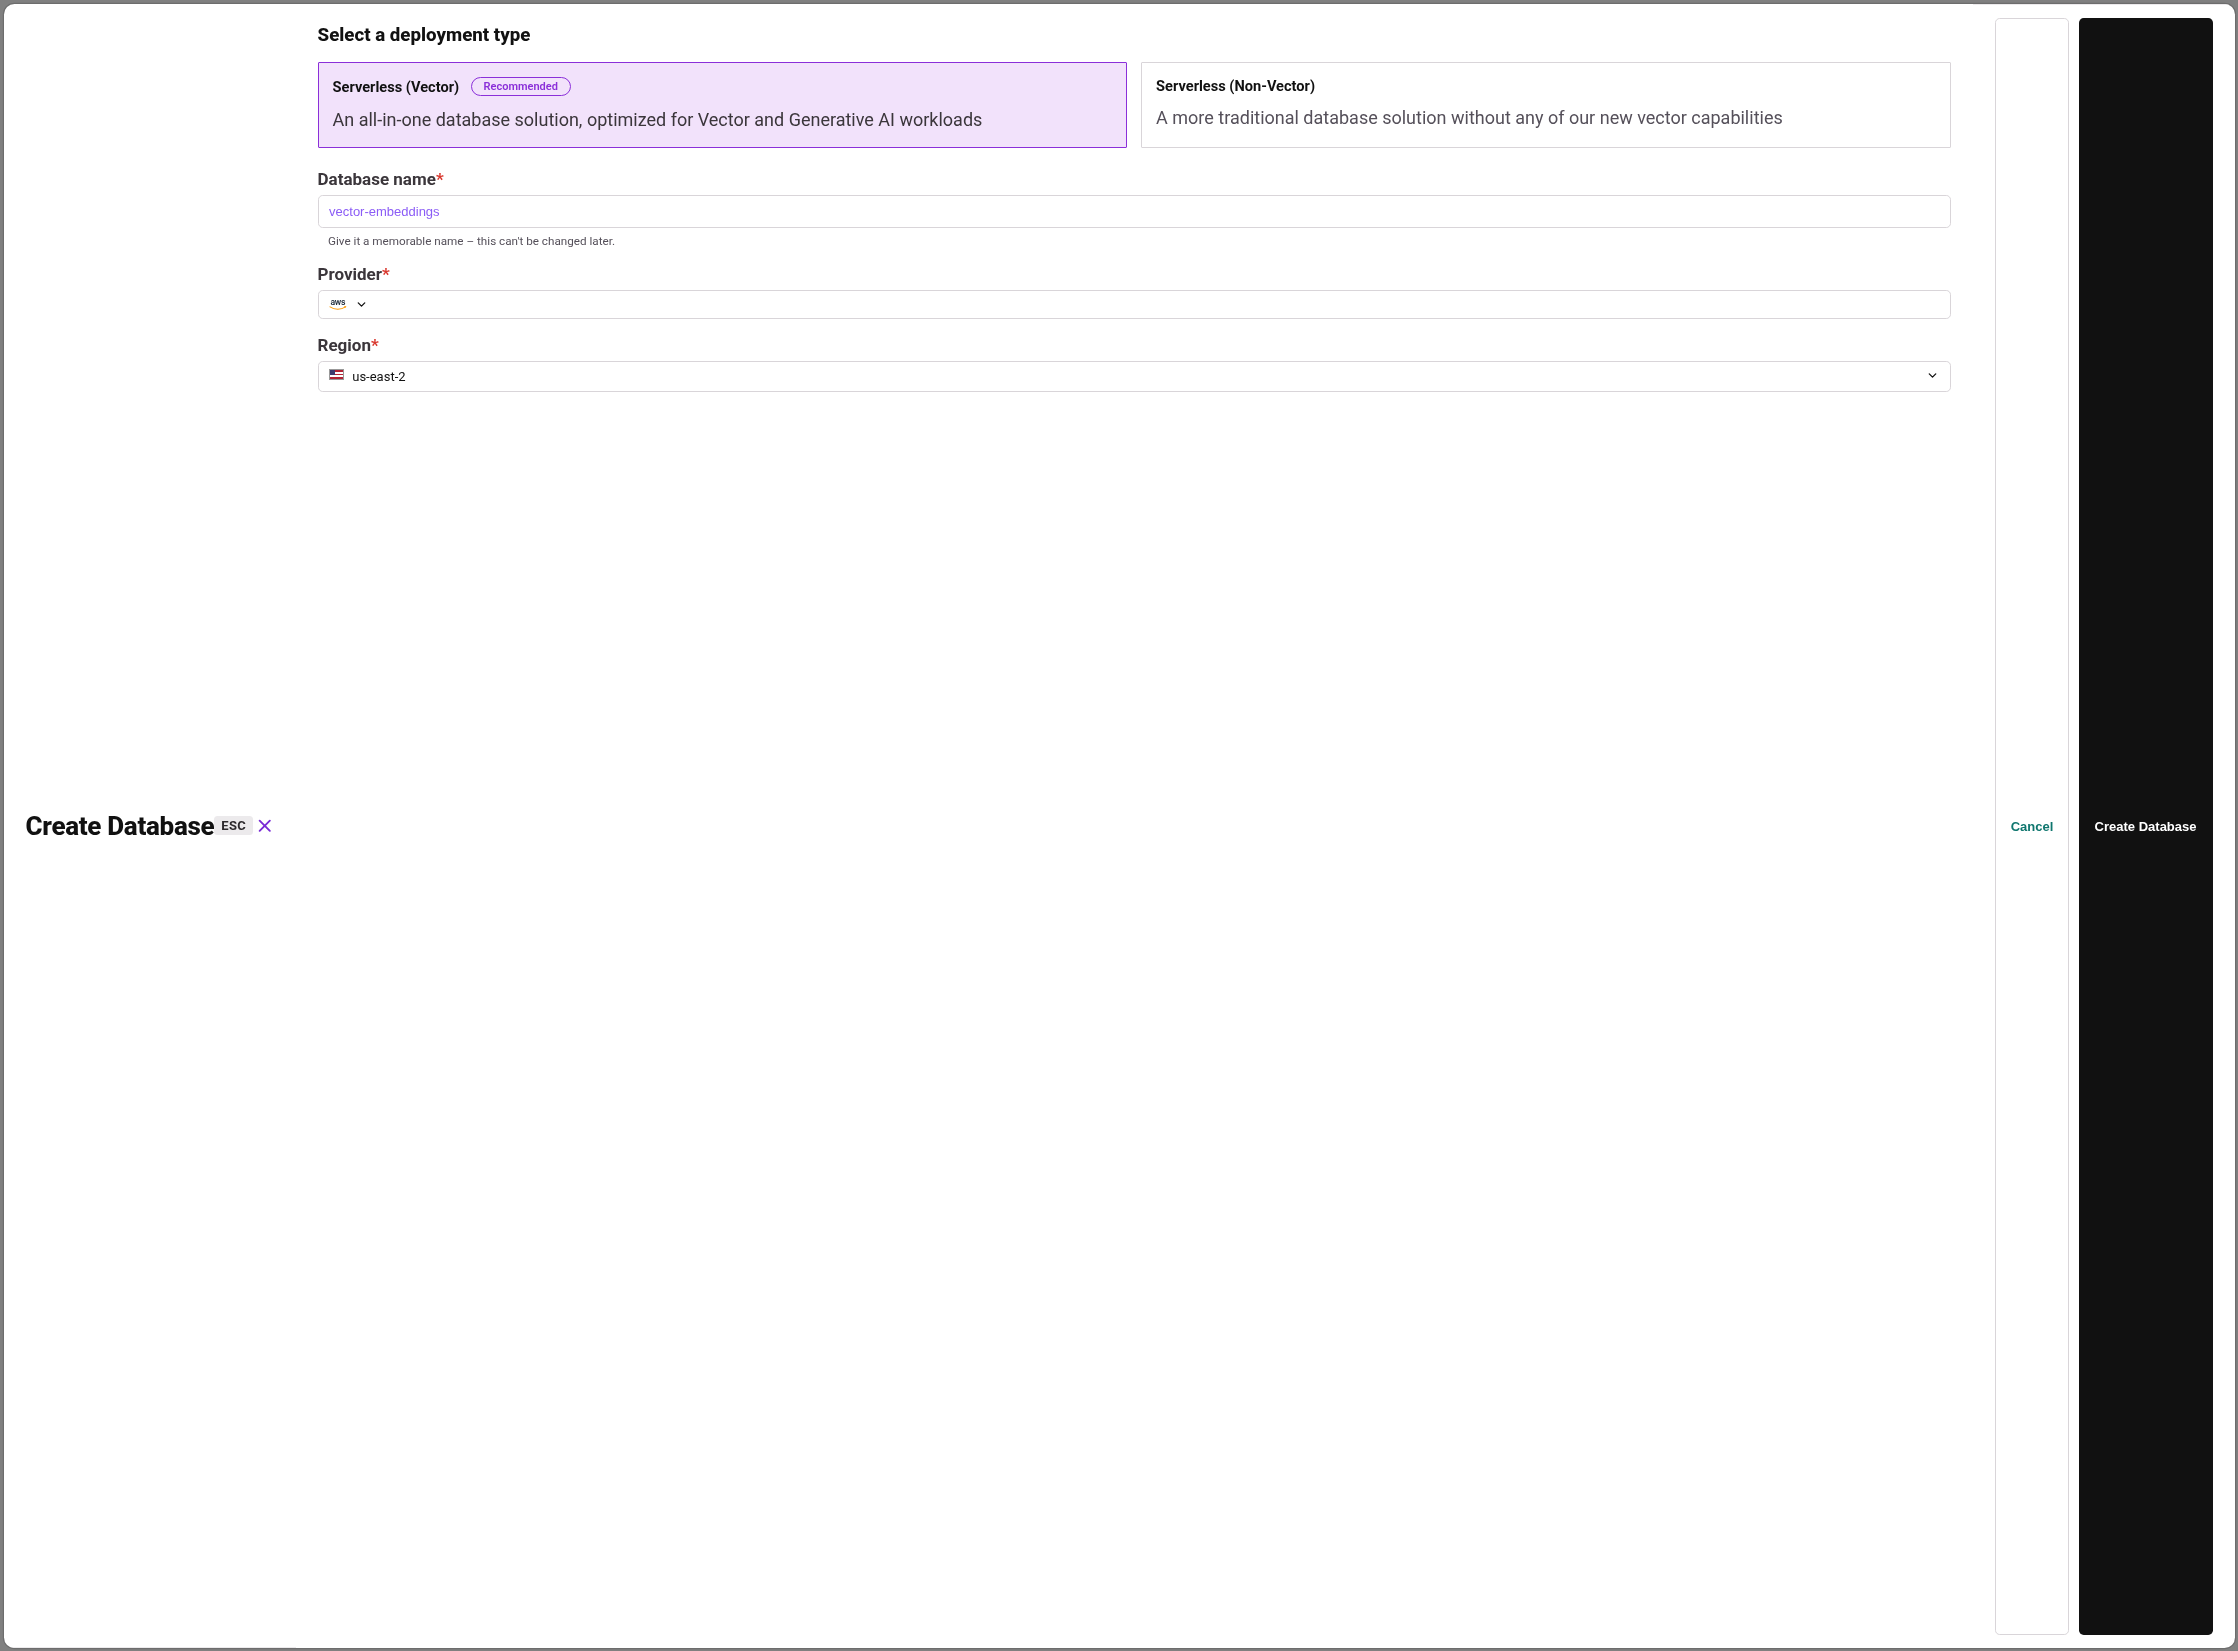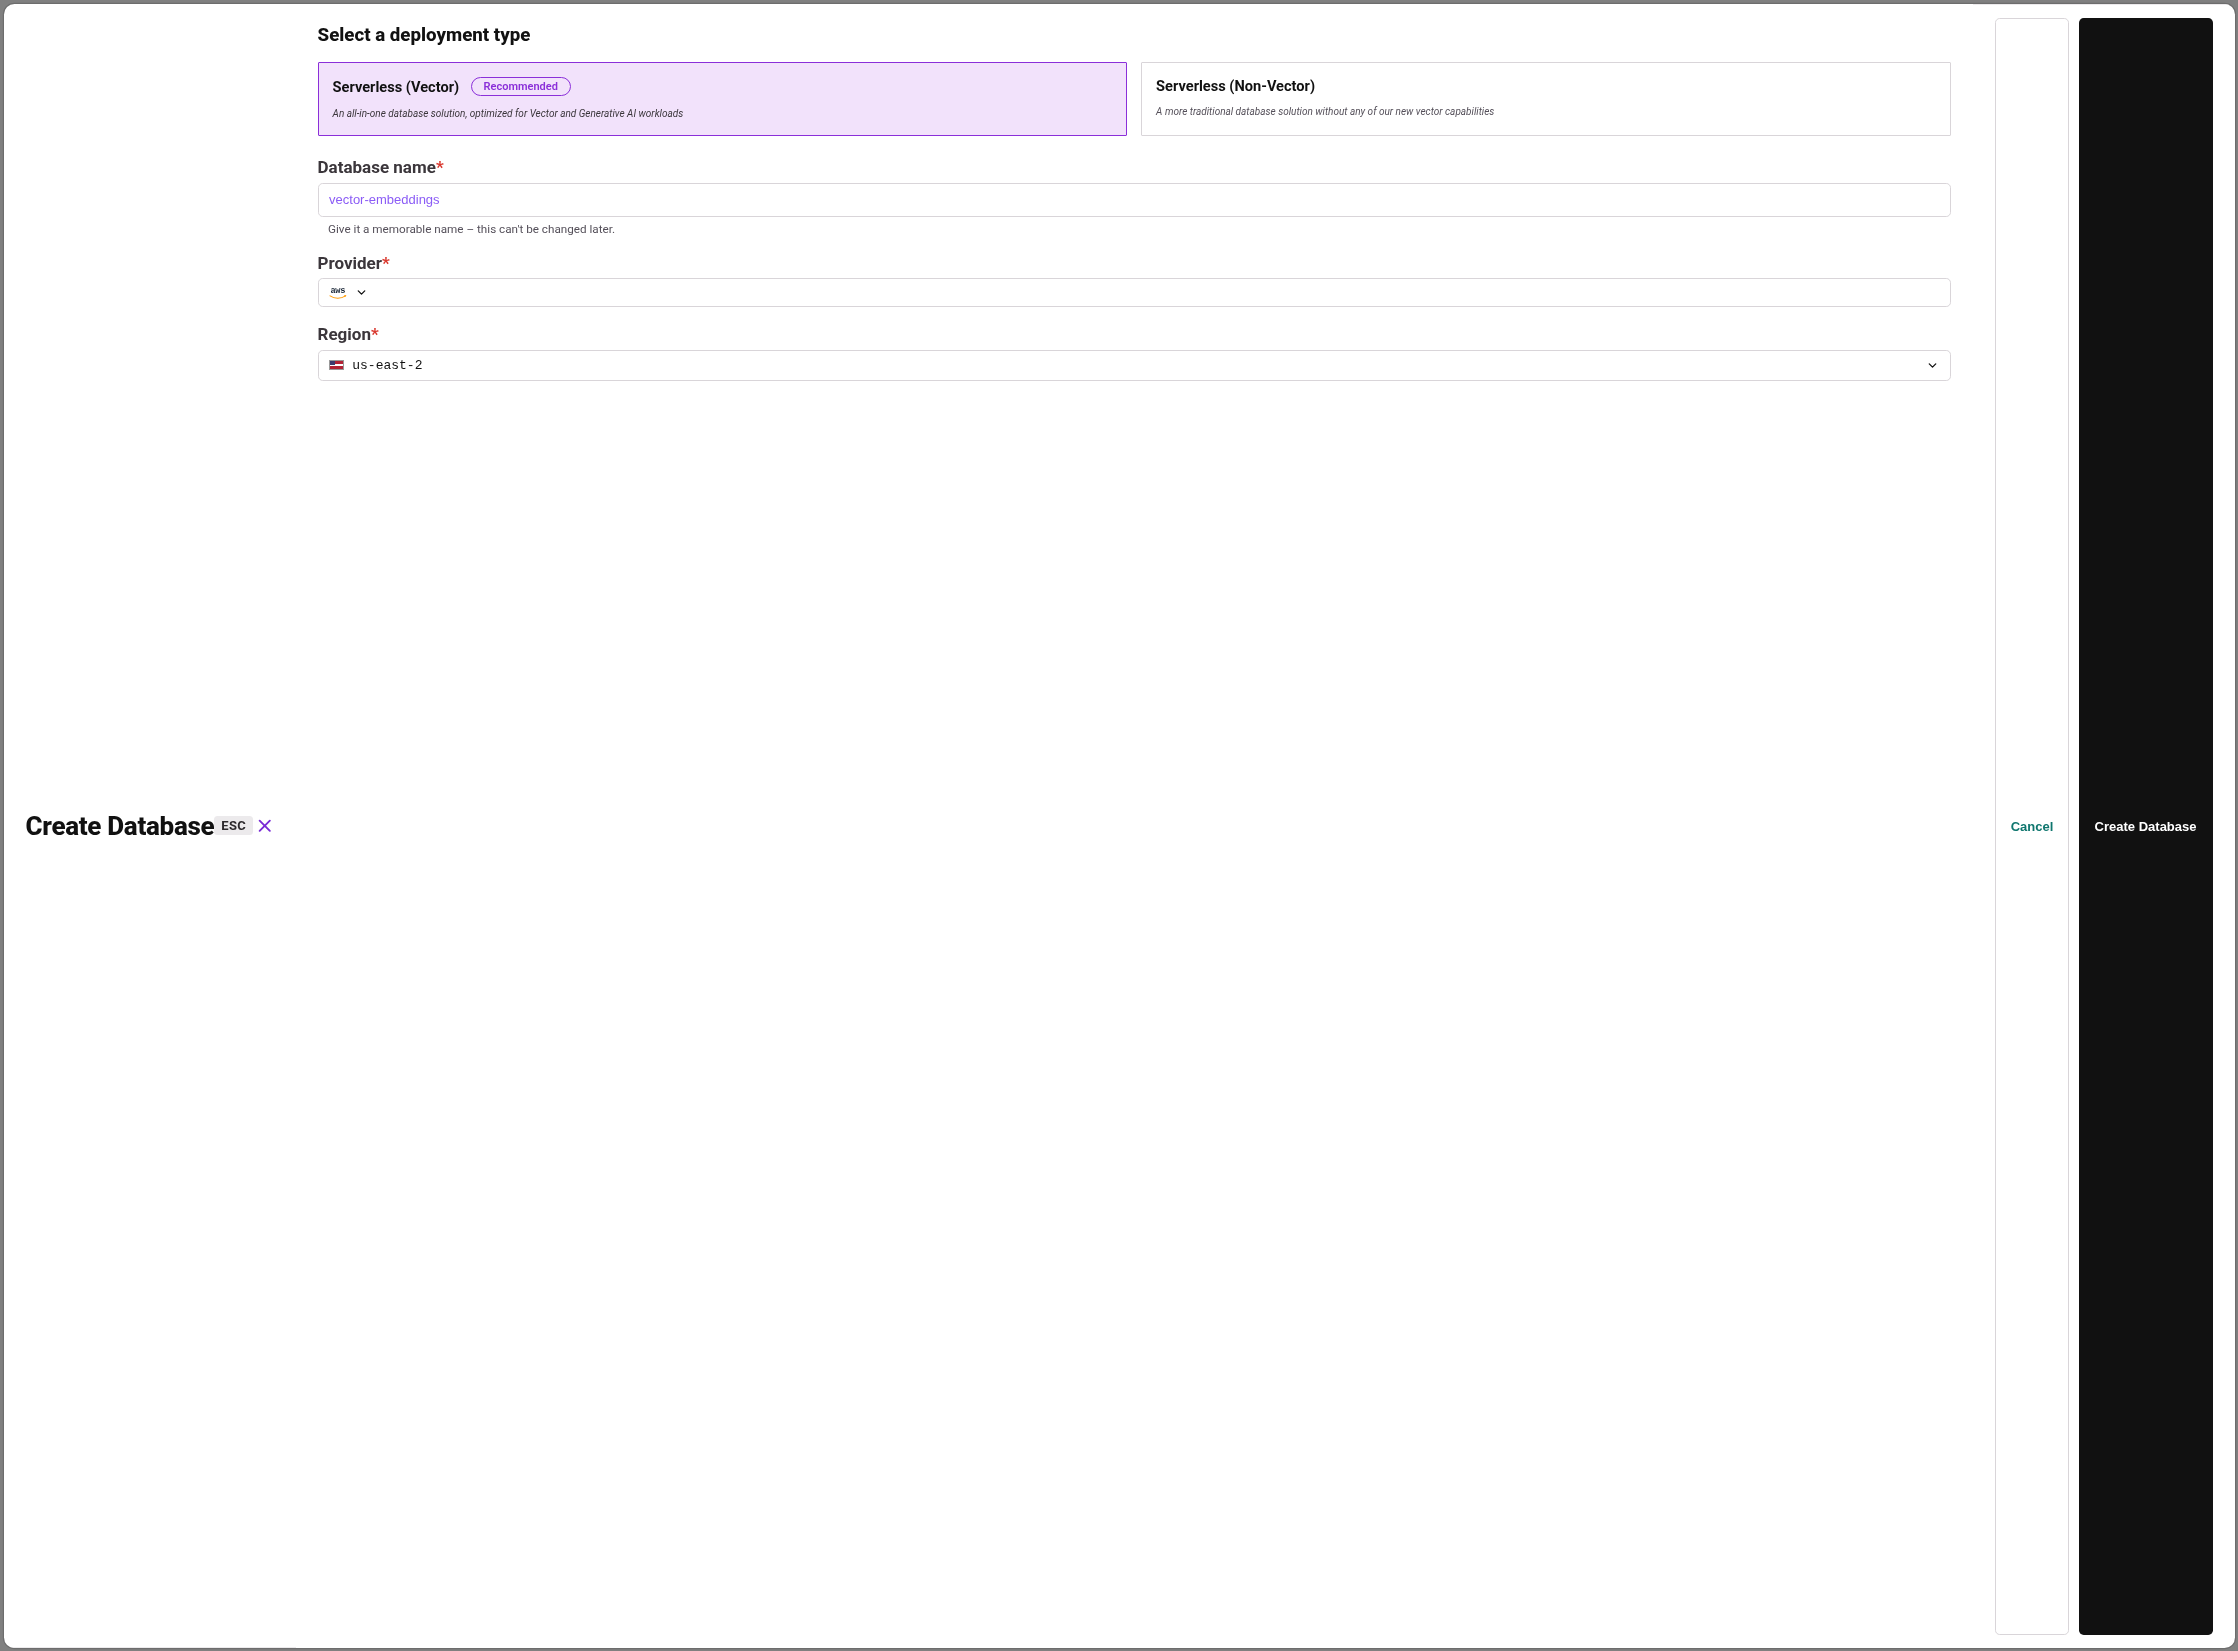--- a/index.html
+++ b/index.html
@@ -97,24 +97,23 @@
   .rec-badge {
     border: 1.2px solid #8b2fd9;
     color: #8b2fd9;
     font-weight: 600;
     font-size: 11px;
     padding: 2.3px 11.7px;
     border-radius: 582px;
     text-align: center;
   }
   .card-desc {
-    font-size: 10px;
+    font-size: 18px;
     line-height: 1.45;
     color: #3b363b;
-    font-style: italic;
   }
   .card:not(.selected) .card-desc { color: #55505a; }
 
   
   .field { margin-bottom: 16.3px; }
   .field-label {
     font-size: 17px;
     font-weight: 700;
     color: #3b363b;
     margin-bottom: 5.8px;
@@ -137,25 +136,24 @@
     margin-top: 5.8px;
     padding-left: 10.5px;
   }
 
   .select {
     width: 100%;
     border: 0.6px solid #d9d5d9;
     border-radius: 4.7px;
     padding: 7px 10.5px;
     display: flex;
-    align-items: center;
+    align-items: flex-start;
     gap: 8.2px;
     cursor: pointer;
     background: #fff;
-    font-family: Liberation Mono, monospace;
   }
   .select-text {
     flex: 1 1 auto;
     font-size: 13px;
     color: #111;
   }
   .chev {
     width: 13px; height: 13px;
     color: #111;
   }

